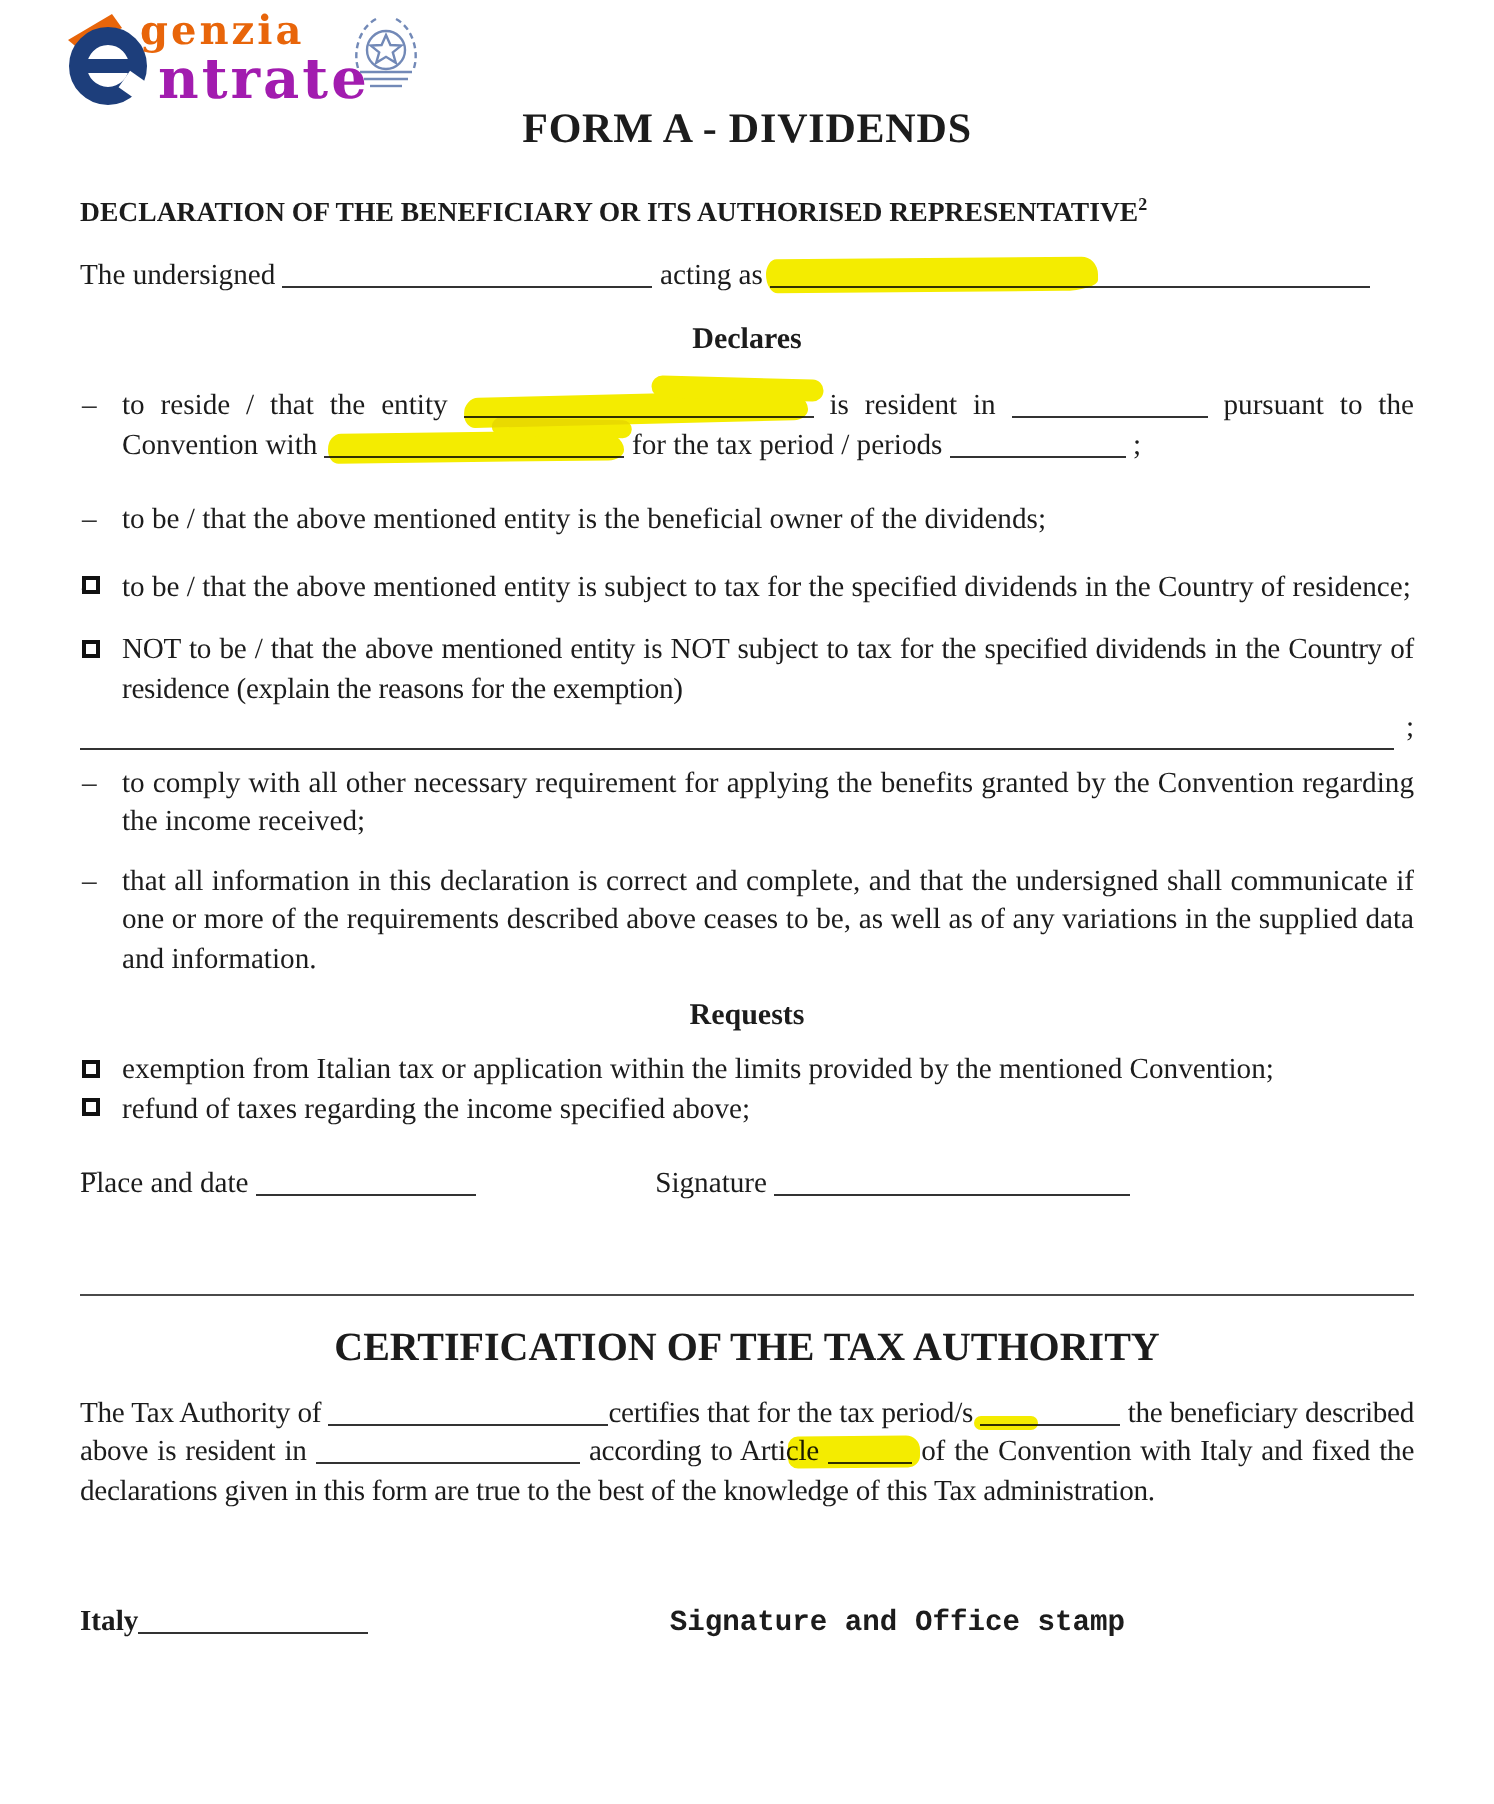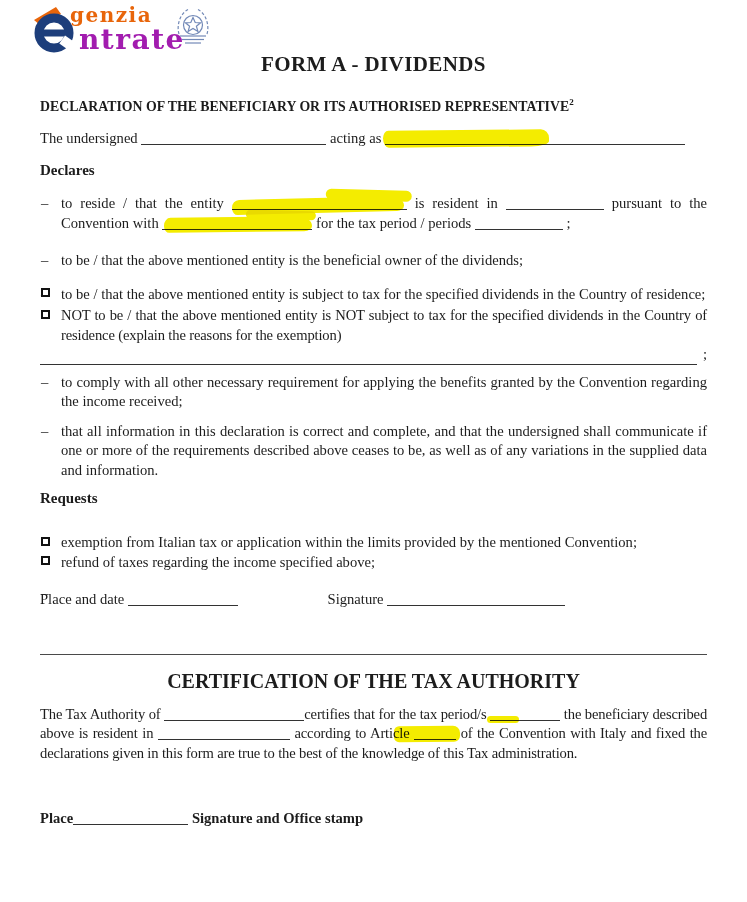--- a/index.html
+++ b/index.html
@@ -11,21 +11,21 @@
   .logo-row { position:relative; height:44px; left:-30px; }
   .e-glyph-svg { position:absolute; left:16px; top:0; }
   .logo-word-top { position:absolute; left:60px; top:-3px; font-size:20px; font-weight:bold; letter-spacing:1.5px; color:#E8650A; font-family:"DejaVu Serif", serif; }
   .logo-word-bottom { position:absolute; left:69px; top:17px; font-size:28px; font-weight:bold; letter-spacing:1.5px; color:#a21caf; font-family:"DejaVu Serif", serif; }
   .emblem { position:absolute; left:160px; top:0; }
 
   
   .title { text-align:center; font-size:21px; font-weight:bold; letter-spacing:.4px; margin-top:2px; line-height:24px; }
   .subtitle { text-align:left; font-size:13.8px; font-weight:bold; margin-top:18px; line-height:17px; }
   .subtitle sup { font-size:9px; }
-  .mid-heading { text-align:left; font-size:15px; font-weight:bold; line-height:20px; }
+  .mid-heading { text-align:center; font-size:15px; font-weight:bold; line-height:20px; }
   .cert-heading { text-align:center; font-size:20px; font-weight:bold; line-height:20px; margin-top:16px; }
 
   
   .para { font-size:14.6px; line-height:19.5px; }
   .jus { text-align:justify; }
   .tight { letter-spacing:-0.15px; }
   .hang { position:relative; padding-left:21px; }
   .marker { position:absolute; left:1px; top:0; }
   .cbx { position:absolute; left:1px; top:3.5px; width:9px; height:9px; border:2px solid #111; background:#fff; }
 
@@ -43,27 +43,27 @@
   .hl-article { left:-20px; bottom:-3px; width:66px; height:16px; border-radius:5px 7px 6px 5px; transform:rotate(-.6deg); }
 
   
   .blankline-row { display:flex; align-items:flex-end; }
   .blankline-row .grow { flex:1; border-bottom:1.2px solid #333; height:13px; }
   .blankline-row .suffix { margin-left:6px; font-size:14.6px; }
   .place-row { margin-top:18px; }
   .sig-label { margin-left:86px; }
   .rule { border-top:1.4px solid #4a4a4a; margin-top:44px; }
   .footer-row { margin-top:46px; font-weight:bold; }
-  .stamp-label { font-weight:bold; }
+  .stamp-label { margin-left:147px; font-weight:bold;font-family:Liberation Mono, monospace; }
 
   
   .mt-intro{margin-top:14px}.mt-declares{margin-top:12px}.mt-item1{margin-top:14px}
   .mt-item2{margin-top:18px}.mt-item3{margin-top:14px}.mt-check1{margin-top:6px}
-  .mt-check2{margin-top:2px}.mt-item4{margin-top:8px}.mt-item5{margin-top:10px}
-  .mt-requests{margin-top:8px}.mt-rcheck1{margin-top:25px}.mt-rdash{margin-top:12px}
+  .mt-check2{margin-top:12px}.mt-item4{margin-top:8px}.mt-item5{margin-top:10px}
+  .mt-requests{margin-top:8px}.mt-rcheck1{margin-top:8px}.mt-rdash{margin-top:12px}
   .mt-certp{margin-top:14px}
 </style>
 </head>
 <body>
 
 <div class="page">
 
   <div class="logo-row">
     <svg class="e-glyph-svg" width="54" height="48" viewBox="0 0 54 48">
       <path d="M8 14 L30 1 L35 8 L14 19 Z" fill="#E8650A"></path>
@@ -177,17 +177,17 @@
     <span class="blank w140"></span><span>certifies that for the tax period/s</span>
     <span class="blank w70"><span class="hl hl-period"></span></span>
     <span>the beneficiary described above is resident in</span>
     <span class="blank w132"></span>
     <span>according to Article</span>
     <span class="blank w42"><span class="hl hl-article"></span></span>
     <span>of the Convention with Italy and fixed the declarations given in this form are true to the best of the knowledge of this Tax administration.</span>
   </div>
 
   <div class="para footer-row">
-    <span>Place</span><span class="blank w115"></span>
+    <span>Italy</span><span class="blank w115"></span>
     <span class="stamp-label">Signature and Office stamp</span>
   </div>
 
 </div>
 
 </body></html>

